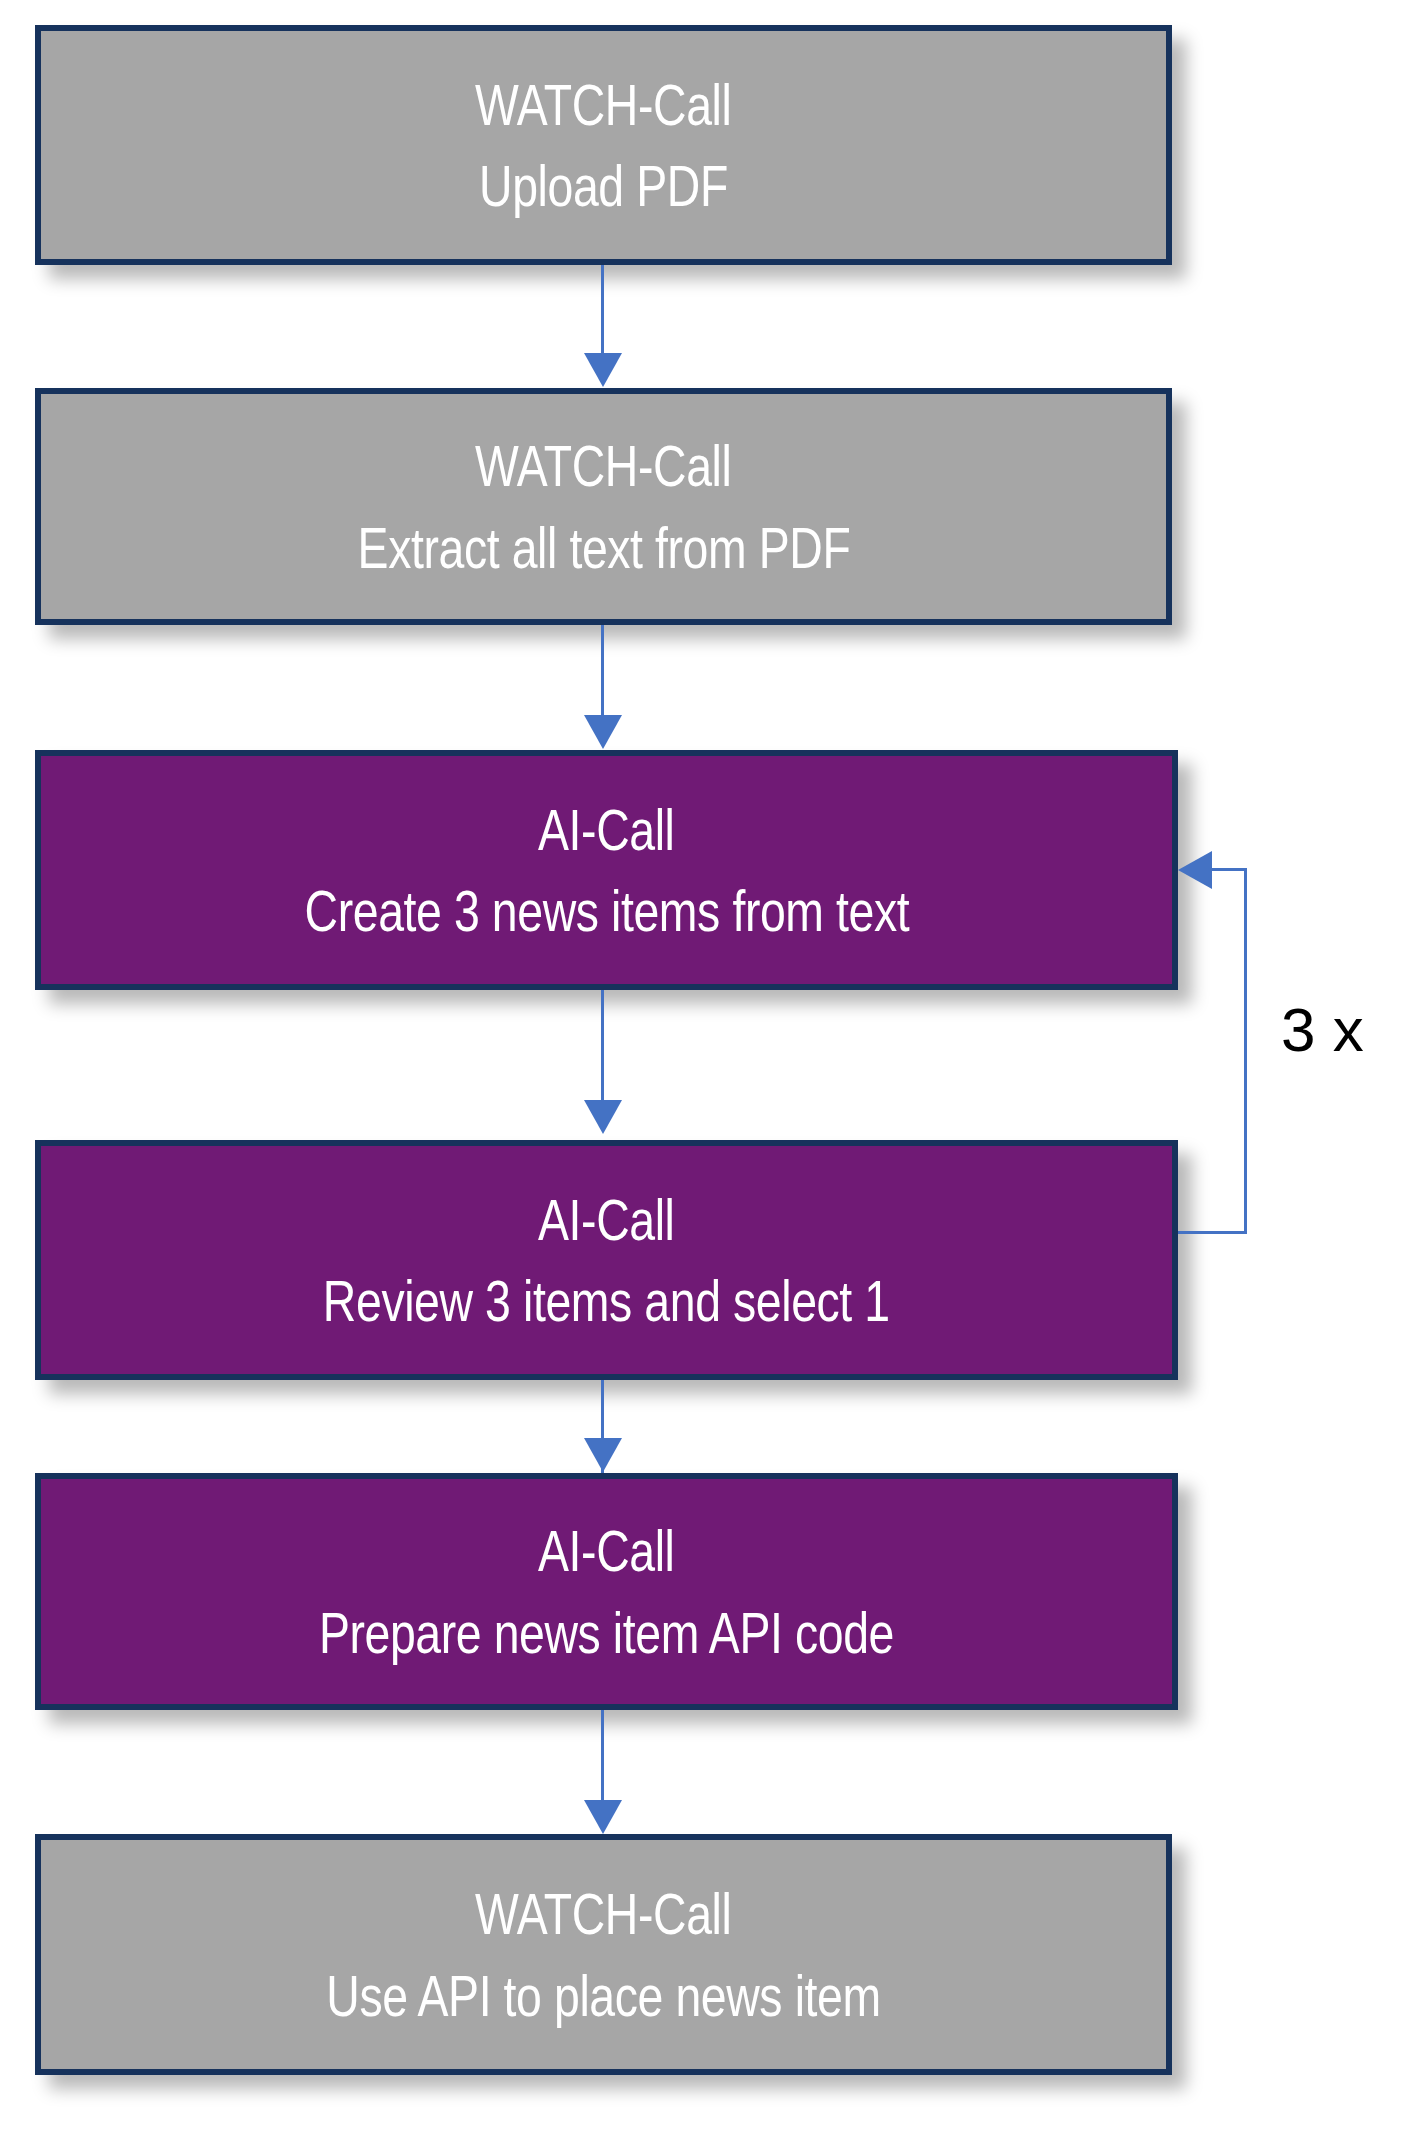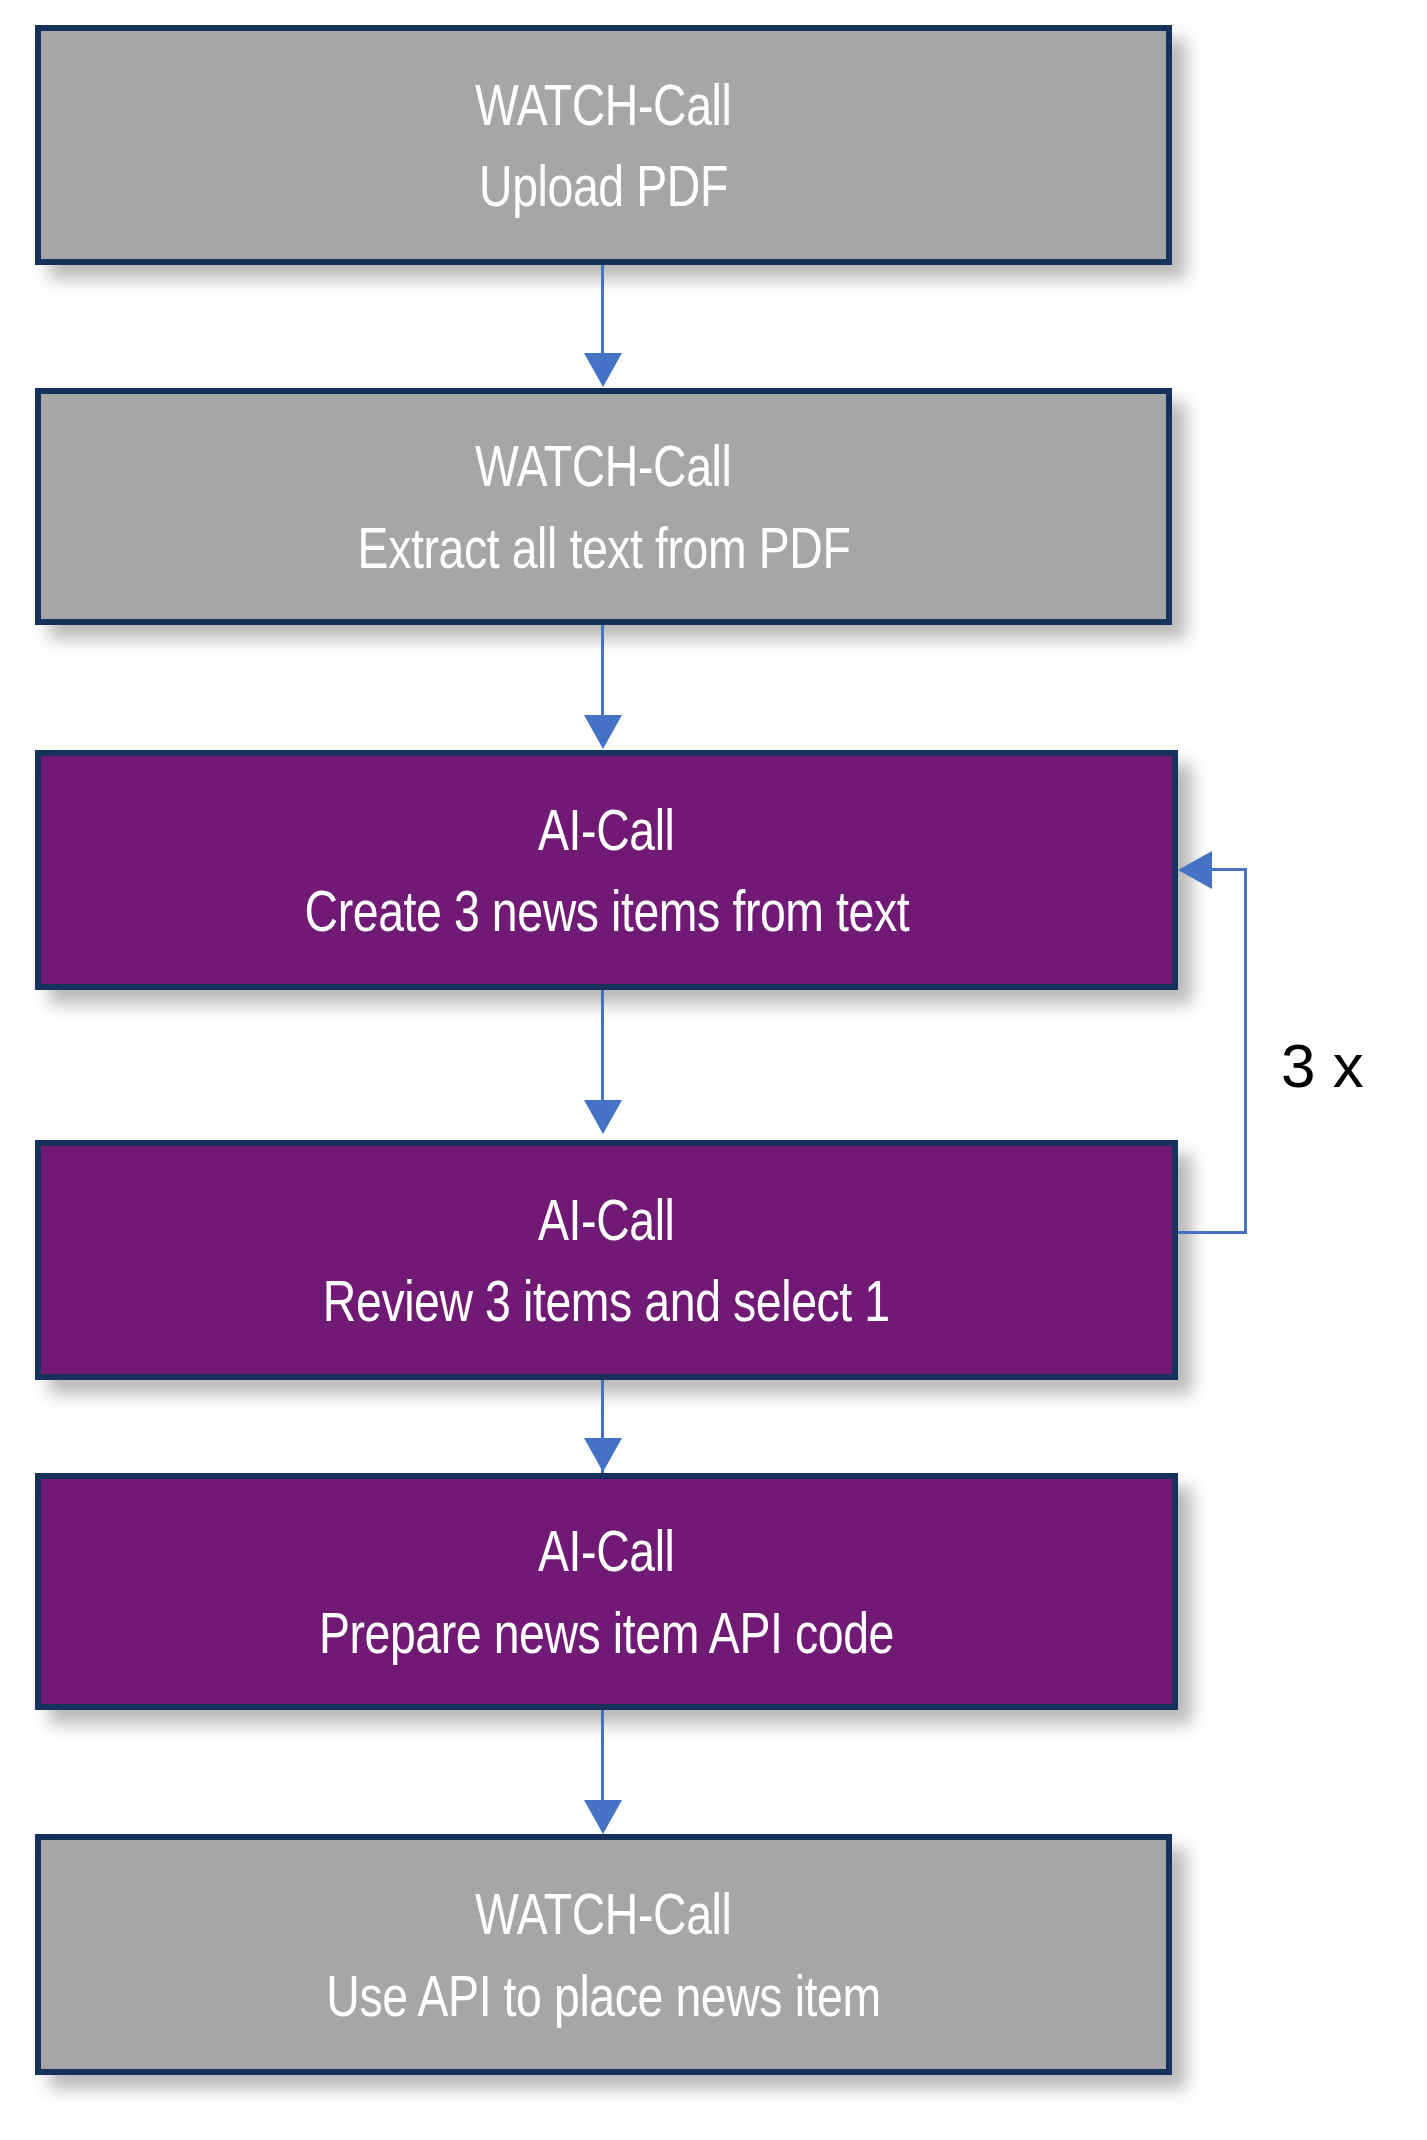--- a/index.html
+++ b/index.html
@@ -135,21 +135,21 @@
 
     <div class="hline" style="left:1178px; top:1231px; width:69px;"></div>
 
     <div class="vline" style="left:1244px; top:868px; height:366px;"></div>
 
     <div class="hline" style="left:1212px; top:868px; width:35px;"></div>
 
     <div class="arrow-left" style="left:1178px; top:851px;"></div>
   </div>
 
-  <div class="loop-label" style="left:1281px; top:999px;margin-top:36px;">3 x</div>
+  <div class="loop-label" style="left:1281px; top:999px;">3 x</div>
 
   <div class="conn">
     <div class="vline" style="left: 601px; top: 1380px; height: 108px;"></div>
     <div class="arrow-down" style="left: 584px; top: 1438px;"></div>
   </div>
 
   <div class="node orange" style="left:35px; top:1473px; width:1143px; height:237px;">
     <span class="line1">AI-Call</span>
     <span class="line2">Prepare news item API code</span>
   </div>

